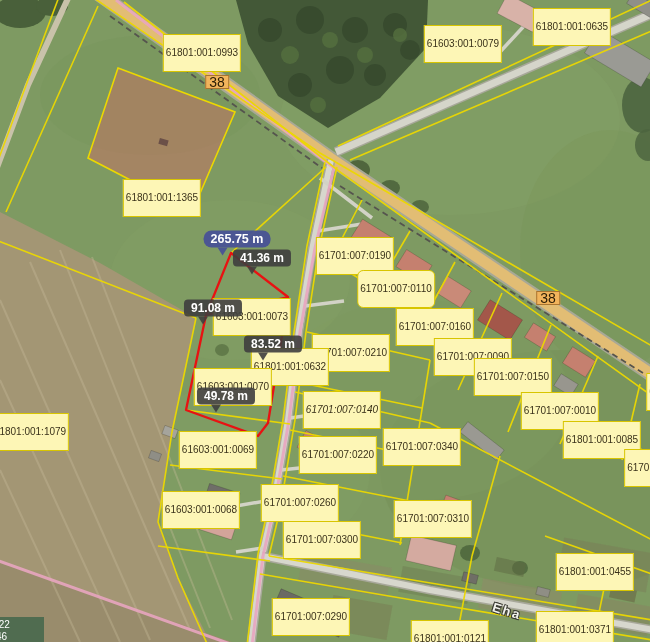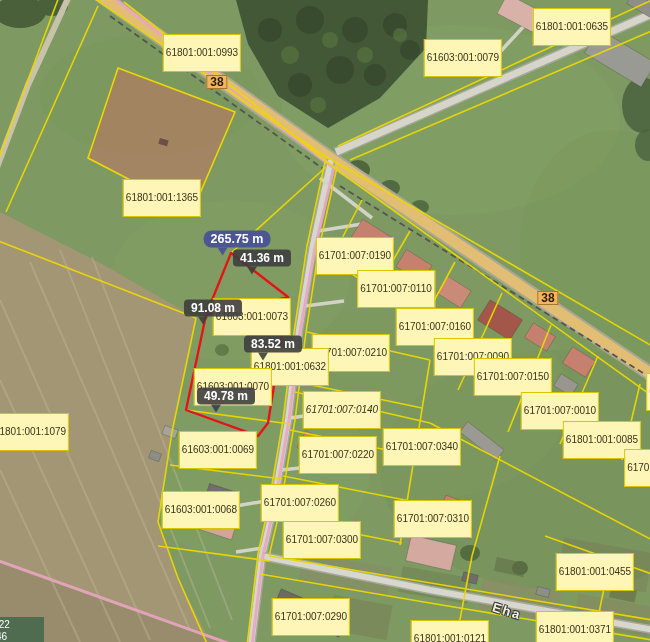--- a/index.html
+++ b/index.html
@@ -7,21 +7,21 @@
          font-family:"Liberation Sans",sans-serif;background:#7e9a62}
   #stage svg{position:absolute;left:0;top:0;display:block}
   #labels{position:absolute;left:0;top:0;width:100%;height:100%}
 
   .plabel{position:absolute;transform:translate(-50%,-50%);
           background:var(--plabel-bg);border:1px solid var(--plabel-border);
           color:var(--plabel-text);font-size:10px;line-height:12px;
           padding:12px 2px;white-space:nowrap;z-index:2}
   .rmarker{position:absolute;transform:translate(-50%,-50%);
            background:var(--rmark-bg);border:1px solid var(--rmark-border);
-           color:#2a1c05;font-size:12px;font-weight:bold;line-height:12px;
+           color:#2a1c05;font-size:14px;font-weight:normal;line-height:12px;
            padding:0 3px;white-space:nowrap;z-index:2}
   .mlabel{position:absolute;transform:translate(-50%,-50%);
           background:var(--mlabel-bg);color:var(--mlabel-text);
           font-size:12px;font-weight:bold;line-height:15px;
           padding:1px 7px;border-radius:4px;white-space:nowrap;z-index:4}
   .mlabel.total{background:var(--mtotal-bg);font-size:12.5px}
   .mlabel .tail{position:absolute;left:14px;bottom:-8px;width:0;height:0;
           border:5px solid transparent;border-top-width:8px;border-bottom:0}
   .street{position:absolute;transform:translate(-50%,-50%) rotate(17deg);
           color:#f2f2ec;font-size:13px;font-weight:bold;letter-spacing:2px;
@@ -212,25 +212,25 @@
         <circle cx="298" cy="377" r="1.5" fill="#555"></circle>
       </g>
   </svg>
 
   <div id="labels">
     <div id="coordbox">
       <div>.22</div>
       <div>46</div>
     </div>
   <div class="plabel" style="left: 202px; top: 53px;">61801:001:0993</div>
-      <div class="plabel" style="left: 463px; top: 58px;">61603:001:0079</div>
+      <div class="plabel" style="left: 463px; top: 44px;">61603:001:0079</div>
       <div class="plabel" style="left: 572px; top: 27px;">61801:001:0635</div>
       <div class="plabel" style="left: 162px; top: 182px; margin-top: 16px;">61801:001:1365</div>
       <div class="plabel" style="left: 355px; top: 256px;">61701:007:0190</div>
-      <div class="plabel" style="left: 396px; top: 289px;">61701:007:0110</div>
+      <div class="plabel" style="left: 396px; top: 289px; border-radius: 6px;">61701:007:0110</div>
       <div class="plabel" style="left: 252px; top: 317px;">61603:001:0073</div>
       <div class="plabel" style="left: 435px; top: 327px;">61701:007:0160</div>
       <div class="plabel" style="left: 351px; top: 353px;">61701:007:0210</div>
       <div class="plabel" style="left: 473px; top: 357px;">61701:007:0090</div>
       <div class="plabel" style="left: 290px; top: 367px;">61801:001:0632</div>
       <div class="plabel" style="left: 513px; top: 377px;">61701:007:0150</div>
       <div class="plabel" style="left: 233px; top: 387px;">61603:001:0070</div>
       <div class="plabel" style="left: 652px; top: 392px;">6</div>
       <div class="plabel" style="left: 342px; top: 410px; font-style: italic;">61701:007:0140</div>
       <div class="plabel" style="left: 560px; top: 411px;">61701:007:0010</div>

